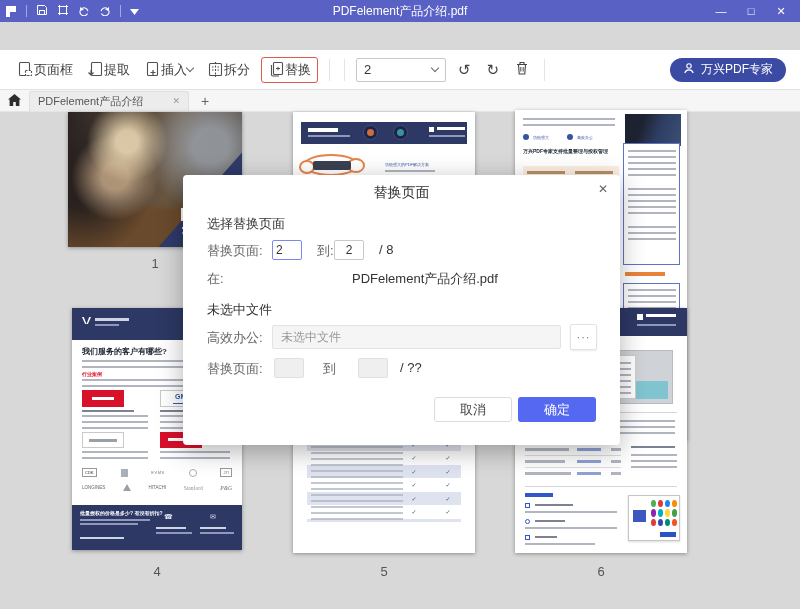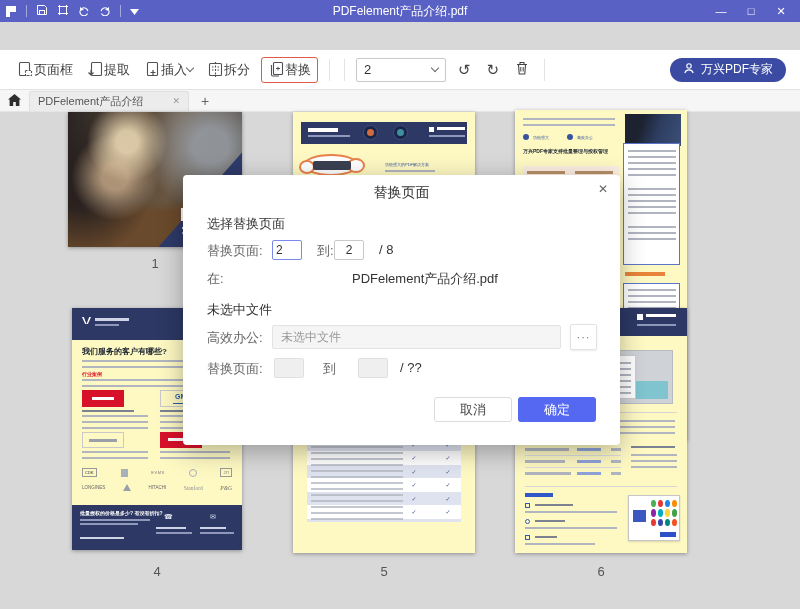--- a/index.html
+++ b/index.html
@@ -46,21 +46,21 @@
   .tabbar{position:absolute;left:0;top:90px;width:800px;height:22px;background:#f6f6f6;
     display:flex;align-items:center;padding:0 8px;gap:8px;border-bottom:1px solid #e5e5e5;}
   .tab{width:160px;height:20px;background:#ececec;border:1px solid #dedede;border-bottom:none;
     border-radius:3px 3px 0 0;display:flex;align-items:center;justify-content:space-between;
     padding:0 8px;font-size:11px;color:#555;}
   .tab-close{color:#999;font-size:9px;}
   .newtab{color:#666;font-size:14px;padding:0 4px;}
 
   
   .canvas{position:absolute;left:0;top:112px;width:800px;height:497px;background:#d8d8d8;}
-  .page{position:absolute;background:#fef9c3;box-shadow:0 1px 4px rgba(0,0,0,.35);}
+  .page{position:absolute;background:#ffffff;box-shadow:0 1px 4px rgba(0,0,0,.35);}
   .pagenum{position:absolute;font-size:13px;color:#555;text-align:center;}
   .bars{background:repeating-linear-gradient(to bottom,#b0b5c0 0 2px,transparent 2px 6px);}
   .bars-dark{background:repeating-linear-gradient(to bottom,#7c8291 0 2px,transparent 2px 6px);}
   .navy{background:#2d3864;}
   .redbox{background:#d8112b;}
   .outline-blue{border:1px solid #5b74c8;background:#fff;}
   .tinytext{color:#35539e;font-size:4px;line-height:5px;white-space:nowrap;}
 
   
   .photo1{width:100%;height:100%;position:relative;overflow:hidden;

